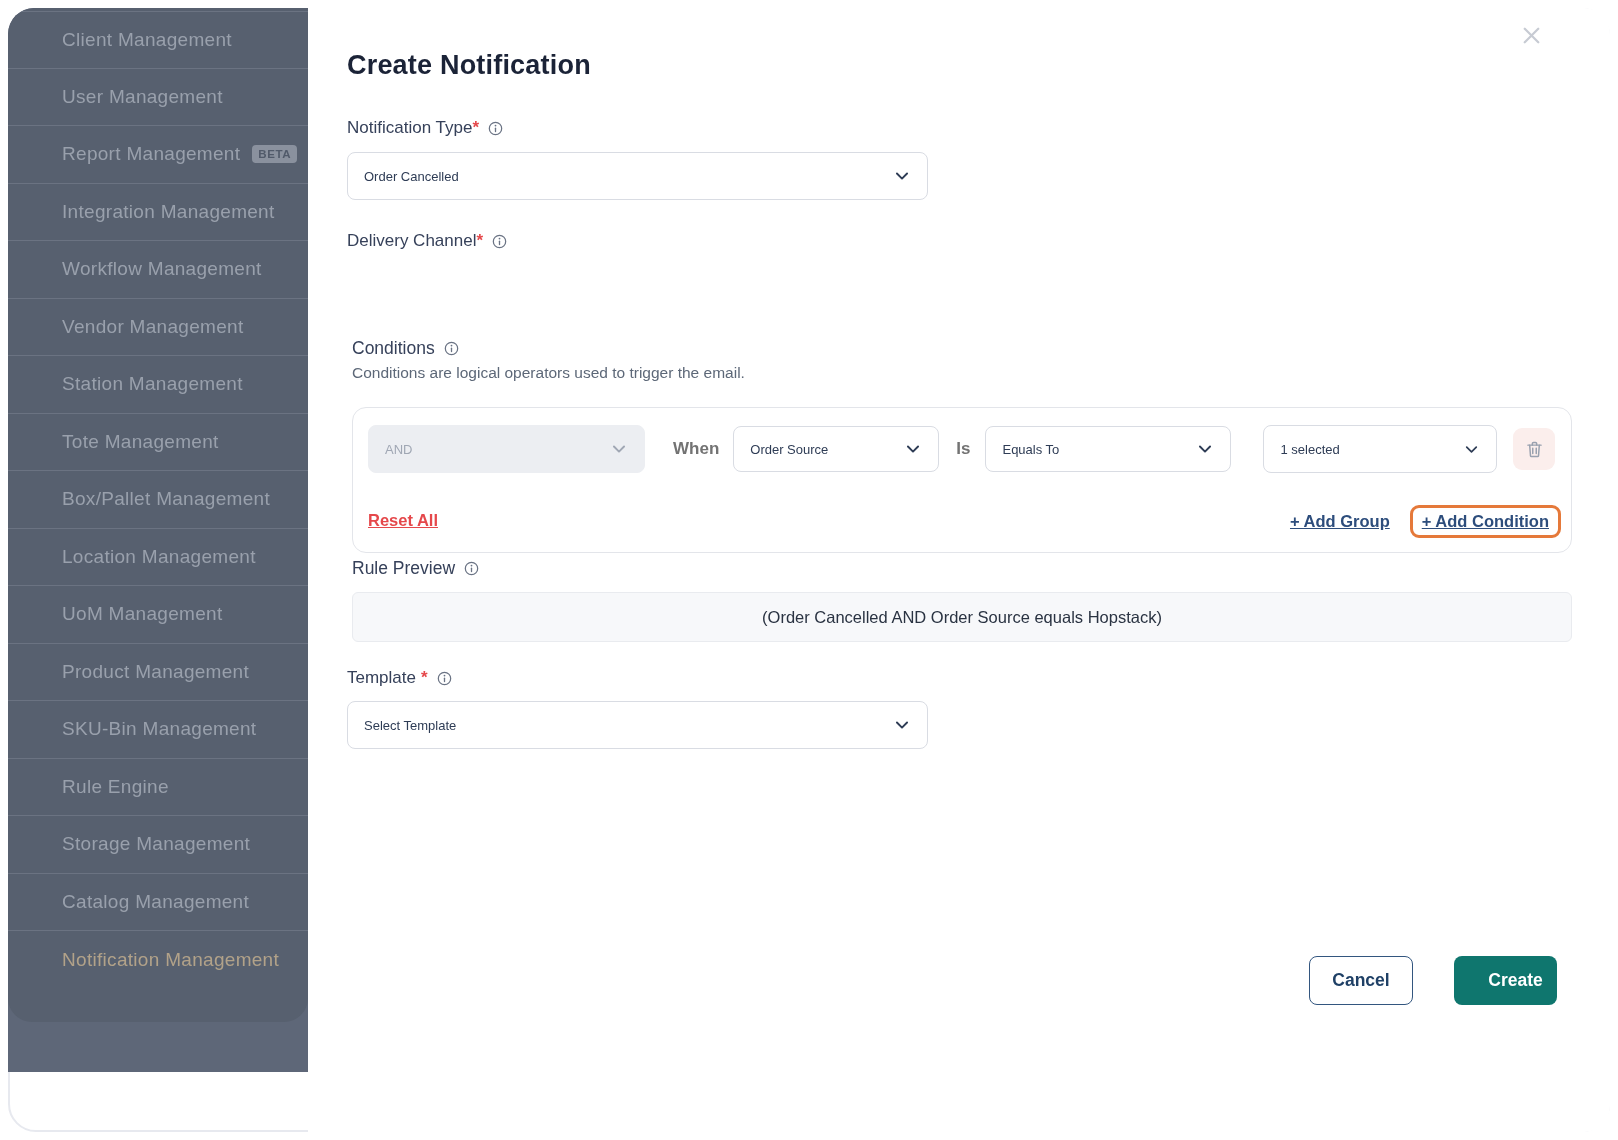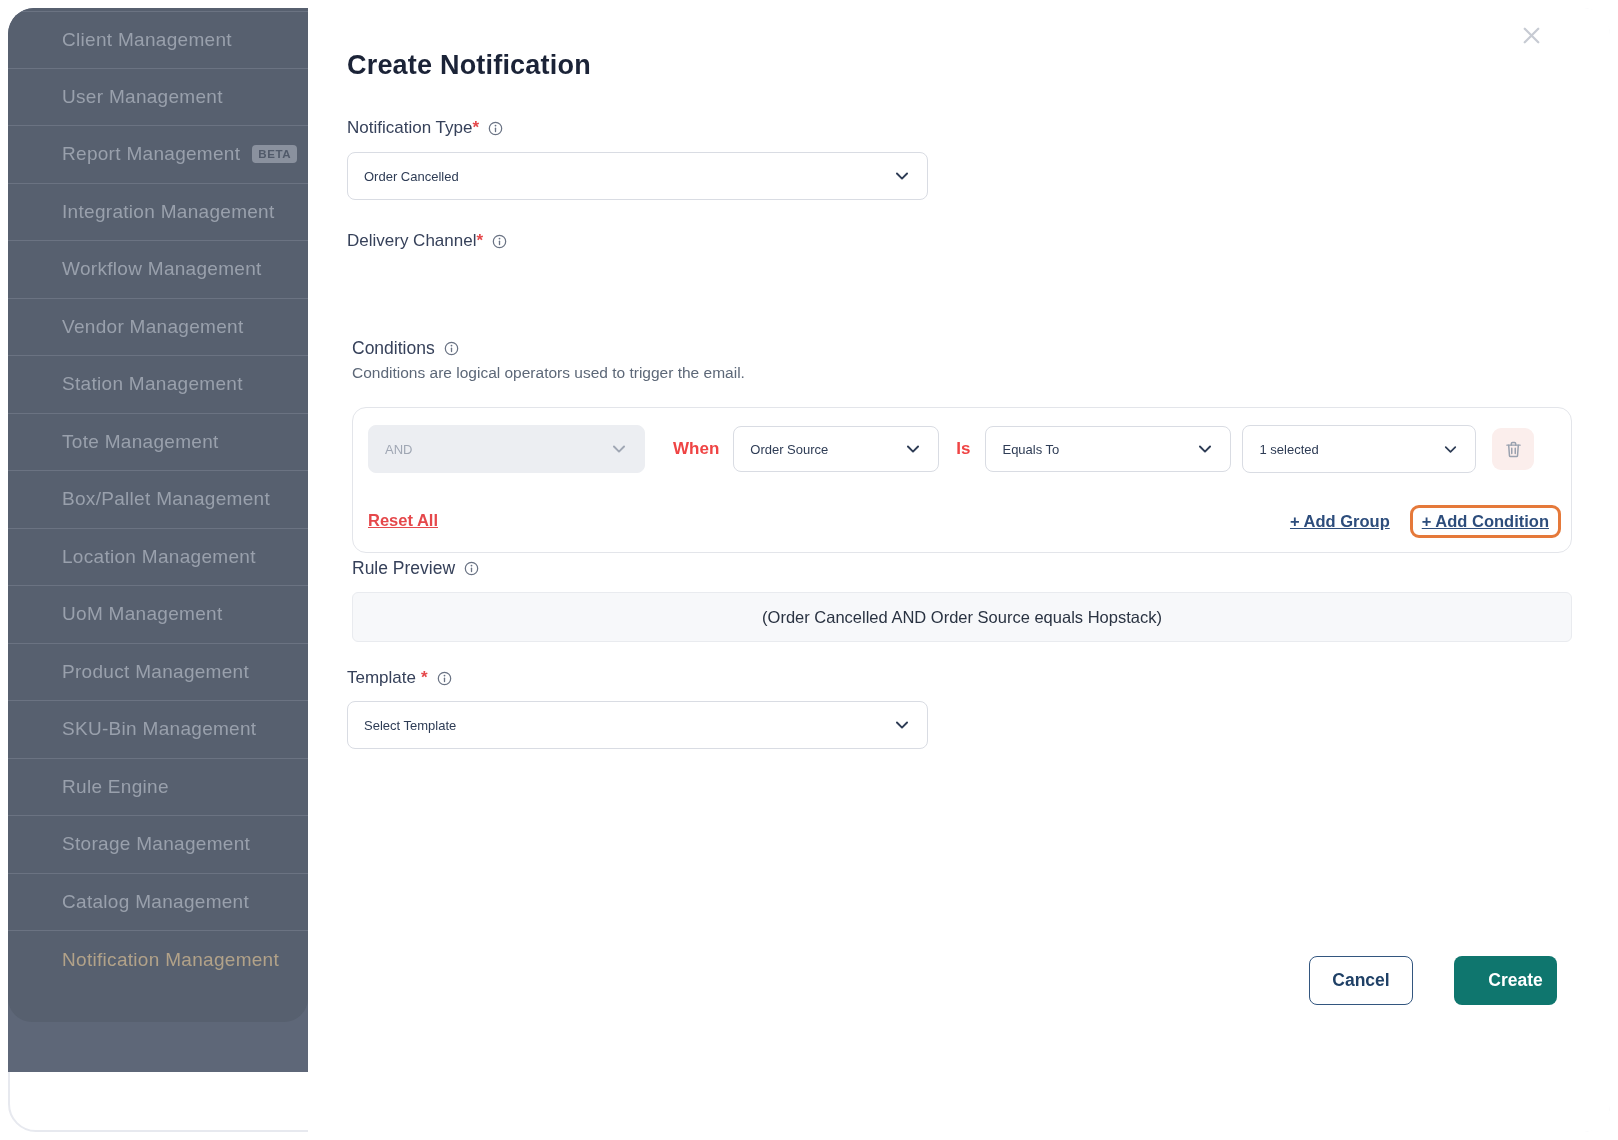--- a/index.html
+++ b/index.html
@@ -51,21 +51,21 @@
     background:#ecf3fc; border:1px solid #4d7dad; border-radius:8px; display:flex;
     align-items:center; justify-content:center; gap:10px; cursor:pointer;
     font-size:17.5px; color:#1c3a5e; font-weight:500; }
 
   .cond-desc { position:absolute; left:44px; top:356px; font-size:15.5px; color:#5d6878; }
   .cond-box { position:absolute; left:44px; top:399px; width:1220px; height:146px;
     border:1px solid #e3e5ea; border-radius:14px; background:#fff; }
   .cond-row { position:absolute; left:15px; top:17px; right:17px; display:flex;
     align-items:center; }
   .cond-row .select { position:static; flex:0 0 auto; }
-  .inline-word { font-size:17px; font-weight:600; color:#ef4444; flex:0 0 auto; }
+  .inline-word { font-size:17px; font-weight:600; color:#737373; flex:0 0 auto; }
   .trash-btn { width:42px; height:42px; background:#fbeeec; border:none; border-radius:9px;
     display:flex; align-items:center; justify-content:center; cursor:pointer; flex:0 0 auto; }
   .reset-link { position:absolute; left:15px; bottom:22px; font-size:16.5px; font-weight:700;
     color:#e5484b; text-decoration:underline; cursor:pointer; }
   .links-right { position:absolute; right:10px; bottom:14px; display:flex;
     align-items:center; gap:20px; }
   .navy-link { font-size:16.5px; font-weight:700; color:#2d4d7c; text-decoration:underline;
     cursor:pointer; }
   .add-cond-ring { border:3px solid #e5793a; border-radius:9px; padding:4px 9px; cursor:pointer; }
 
@@ -218,21 +218,21 @@
       </div>
       <span class="inline-word" style="margin-left:17px;">Is</span>
       <div class="select" style="width:246px; margin-left:15px; height:46px;">
         <span>Equals To</span>
         <span class="chev">
           <svg viewBox="0 0 16 16" width="18" height="18" fill="none" stroke="currentColor" stroke-width="1.7" stroke-linecap="round" stroke-linejoin="round">
               <path d="M3.5 5.8 8 10.3l4.5-4.5"></path>
             </svg>
         </span>
       </div>
-      <div class="select" style="width:234px; margin-left:11px;">
+      <div class="select" style="width:234px; margin-left:32px;">
         <span>1 selected</span>
         <span class="chev">
           <svg viewBox="0 0 16 16" width="17" height="17" fill="none" stroke="currentColor" stroke-width="1.6" stroke-linecap="round" stroke-linejoin="round">
               <path d="M3.5 5.8 8 10.3l4.5-4.5"></path>
             </svg>
         </span>
       </div>
       <button class="trash-btn" style="margin-left:16px;">
         <span style="display:inline-flex;">
           <svg viewBox="0 0 24 24" width="21" height="21" fill="none" stroke="#99a1af" stroke-width="1.7" stroke-linecap="round" stroke-linejoin="round">

